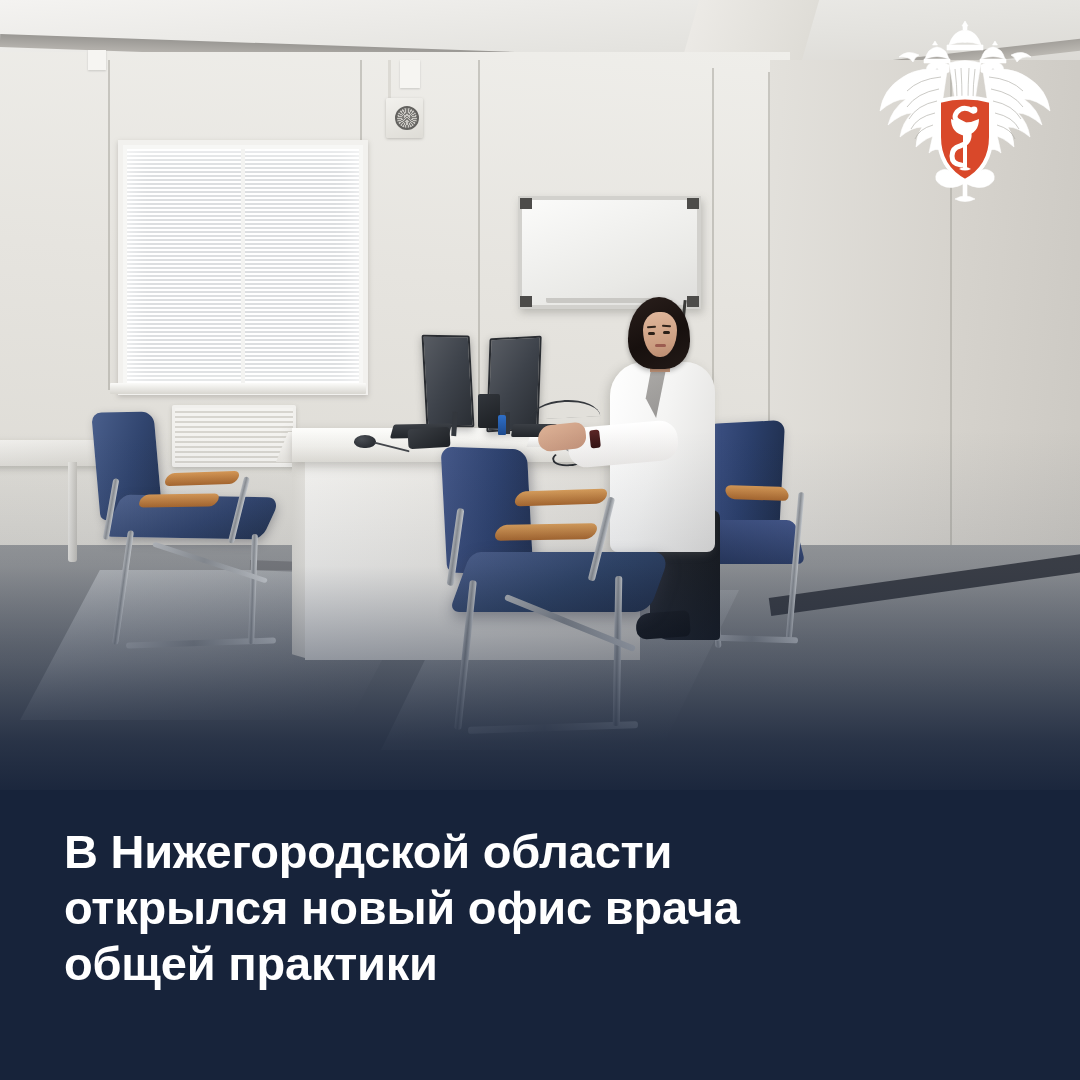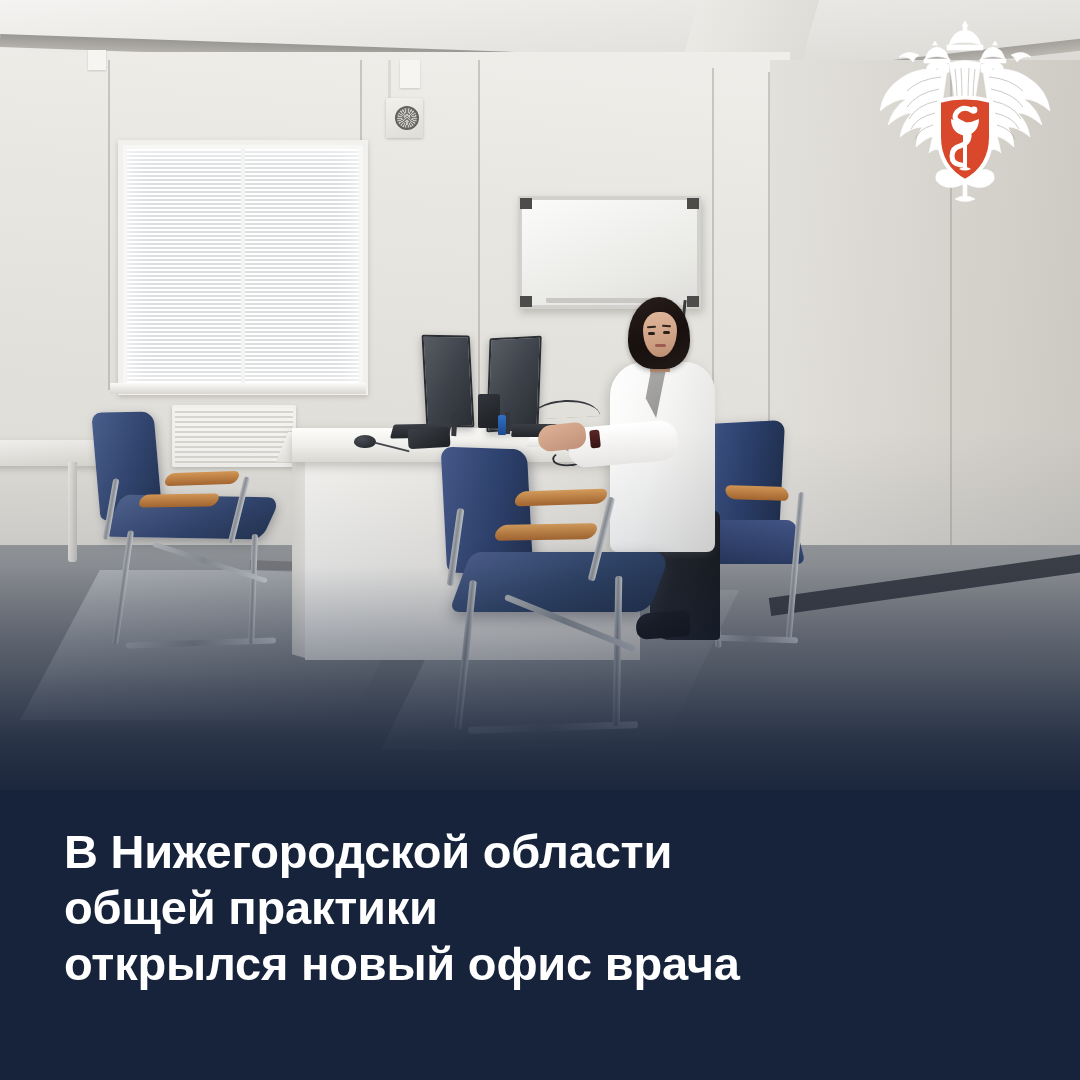--- a/index.html
+++ b/index.html
@@ -656,17 +656,17 @@
         <path d="M84 154 q6 -4 12 0 q-6 3 -12 0 z"></path>
       </g>
 
       <path d="M98 96 q-10 -6 -16 1 q-5 7 3 10 q8 3 9 11 q1 10 -9 13 q-8 2 -8 10 q0 8 9 9" fill="none" stroke="#ffffff" stroke-width="5" stroke-linecap="round"></path>
       <circle cx="99" cy="95" r="3.4" fill="#ffffff"></circle>
     </svg>
   </div>
 
   <div class="headline">
     <span class="ln">В Нижегородской области</span>
+    <span class="ln">открылся новый офис врача</span>
     <span class="ln">общей практики</span>
-    <span class="ln">открылся новый офис врача</span>
   </div>
 
 </div>
 
 </body></html>

